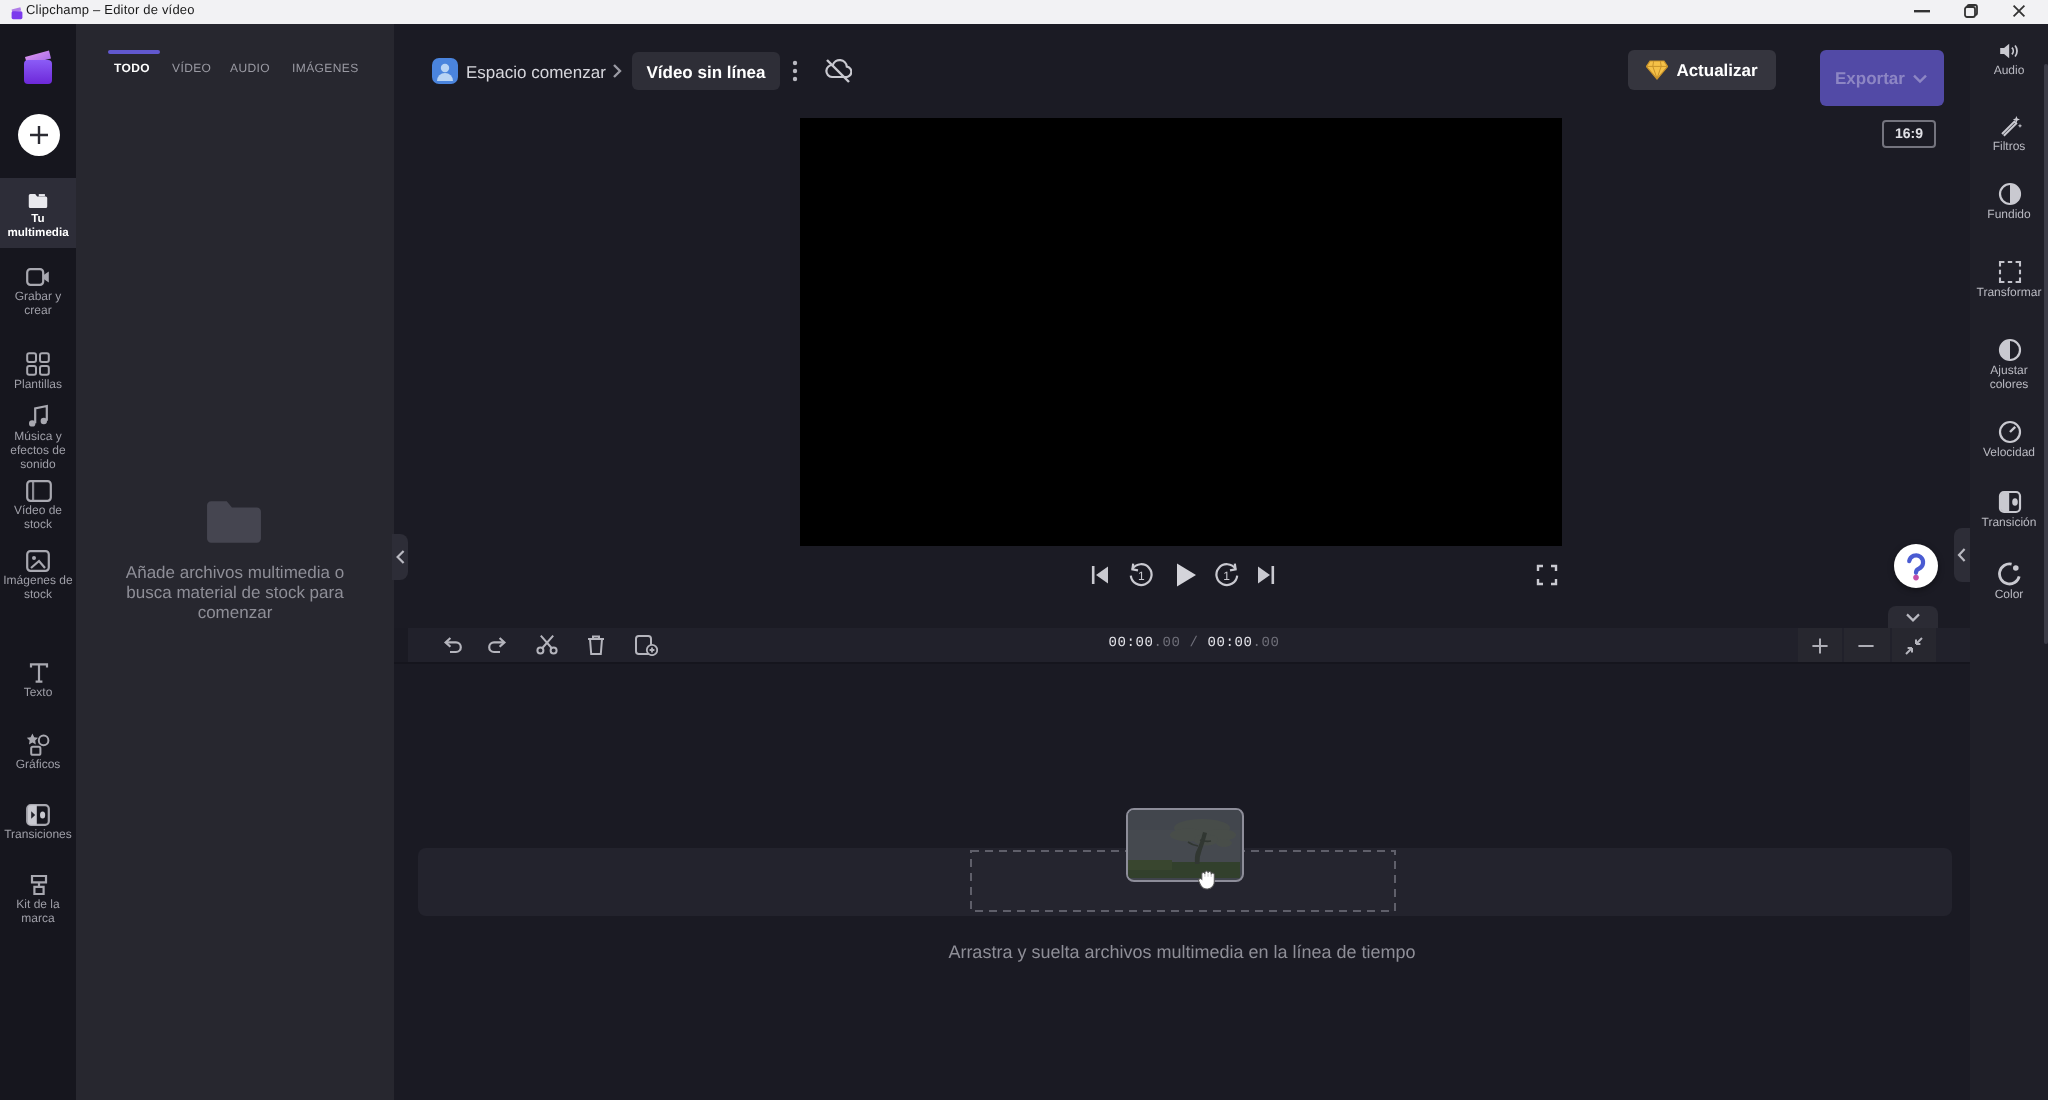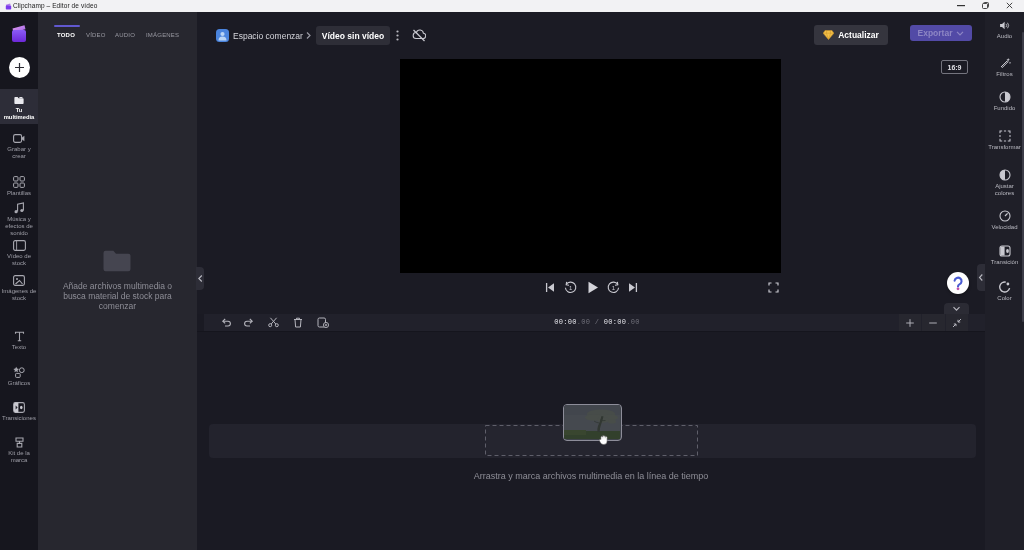--- a/index.html
+++ b/index.html
@@ -23,21 +23,21 @@
   .rrailitem { position:absolute; width:39px; text-align:center; color:#babac2; }
   .rrailitem .lbl { font-size:6px; line-height:7px; }
   .rrailitem svg { display:block; margin:0 auto 2px auto; }
   
   .tab { position:absolute; font-size:6px; color:#9a9aa3; letter-spacing:0.2px; }
   .tab.active { color:#fff; font-weight:bold; }
   
   .bc-text { font-size:8.5px; color:#d6d6dc; }
   
   #btn-act { left:814px; top:25px; width:74px; height:20px; background:#35353e; border-radius:3px; color:#fff; font-size:8.5px; font-weight:bold; display:flex; align-items:center; justify-content:center; gap:4px; }
-  #btn-exp { left:910px; top:25px; width:62px; height:16px; background:#524aa6; border-radius:3px; color:#8d86c4; font-size:8.5px; font-weight:bold; display:flex; align-items:center; justify-content:center; gap:4px; }
+  #btn-exp { left:910px; top:25px; width:62px; height:28px; background:#524aa6; border-radius:3px; color:#8d86c4; font-size:8.5px; font-weight:bold; display:flex; align-items:center; justify-content:center; gap:4px; }
 </style>
 </head>
 <body>
   <div class="abs" id="leftrail"></div>
 
   <svg class="abs" style="left:10px; top:24px;" width="18" height="19" viewBox="0 0 18 19">
     <defs>
       <linearGradient id="lgTop" x1="0" y1="0" x2="1" y2="1">
         <stop offset="0" stop-color="#e79df1"></stop>
         <stop offset="1" stop-color="#9b63e8"></stop>
@@ -154,21 +154,21 @@
 
   <svg class="abs" style="left:216px; top:29px;" width="13" height="13" viewBox="0 0 13 13">
     <rect x="0" y="0" width="13" height="13" rx="3.5" fill="#4a84dd"></rect>
     <circle cx="6.5" cy="5" r="2.1" fill="#b9d4f4"></circle>
     <path d="M2.5 11.5 a4 4 0 0 1 8 0 Z" fill="#b9d4f4"></path>
   </svg>
   <div class="abs bc-text" style="left:233px; top:31px;">Espacio comenzar</div>
   <svg class="abs" style="left:305px; top:31px;" width="7" height="9" viewBox="0 0 7 9">
     <path d="M2 1.5 L5 4.5 L2 7.5" fill="none" stroke="#9a9aa3" stroke-width="1.2"></path>
   </svg>
-  <div class="abs" style="left:316px; top:26px; width:74px; height:19px; background:#2e2e37; border-radius:3px; color:#fff; font-size:8.5px; font-weight:bold; display:flex; align-items:center; justify-content:center;">Vídeo sin vídeo</div>
+  <div class="abs" style="left:316px; top:26px; width:74px; height:19px; background:#2e2e37; border-radius:3px; color:#fff; font-size:8.5px; font-weight:bold; display:flex; align-items:center; justify-content:center;">Vídeo sin línea</div>
   <svg class="abs" style="left:396px; top:30px;" width="3" height="11" viewBox="0 0 3 11">
     <circle cx="1.5" cy="1.5" r="1.1" fill="#b9b9c1"></circle>
     <circle cx="1.5" cy="5.5" r="1.1" fill="#b9b9c1"></circle>
     <circle cx="1.5" cy="9.5" r="1.1" fill="#b9b9c1"></circle>
   </svg>
   <svg class="abs" style="left:412px; top:29px;" width="14" height="13" viewBox="0 0 14 13">
     <path d="M4 9.5 a3 3 0 0 1 0.4 -6 a3.6 3.6 0 0 1 7 0.8 a2.6 2.6 0 0 1 -0.7 5.2 Z" fill="none" stroke="#c9c9d0" stroke-width="1.1"></path>
     <path d="M1.5 1 L12.5 12" stroke="#c9c9d0" stroke-width="1.2"></path>
   </svg>
 
@@ -329,21 +329,21 @@
   <svg class="abs" style="left:952px; top:306px;" width="9" height="6" viewBox="0 0 9 6">
     <path d="M1.5 1.2 L4.5 4.2 L7.5 1.2" fill="none" stroke="#b9b9c1" stroke-width="1.1"></path>
   </svg>
 
   <div class="abs" style="left:209px; top:424px; width:767px; height:34px; background:#23232d; border-radius:4px;"></div>
 
   <svg class="abs" style="left:485px; top:425px;" width="213" height="31">
     <rect x="0.5" y="0.5" width="212" height="30" fill="#25252f" stroke="#5f5f6a" stroke-width="1" stroke-dasharray="4 3"></rect>
   </svg>
 
-  <div class="abs" style="left:391px; top:471px; width:400px; text-align:center; font-size:9px; color:#8e8e97;">Arrastra y marca archivos multimedia en la línea de tiempo</div>
+  <div class="abs" style="left:391px; top:471px; width:400px; text-align:center; font-size:9px; color:#8e8e97;">Arrastra y suelta archivos multimedia en la línea de tiempo</div>
 
   <div class="abs" style="left:563px; top:404px; width:59px; height:37px; border:1.5px solid #8d8d99; border-radius:4px; overflow:hidden; background:#3f434b;">
     <svg width="56" height="34" viewBox="0 0 56 34">
       <rect x="0" y="0" width="56" height="34" fill="#45494f"></rect>
       <rect x="0" y="0" width="56" height="10" fill="#42464d"></rect>
       <rect x="0" y="26" width="56" height="8" fill="#32402c"></rect>
       <rect x="0" y="25" width="22" height="5" fill="#39462f"></rect>
       <g fill="#4a5047" opacity="0.65">
         <ellipse cx="37" cy="9" rx="14" ry="4.5"></ellipse>
         <ellipse cx="30" cy="12.5" rx="9" ry="3.2"></ellipse>

